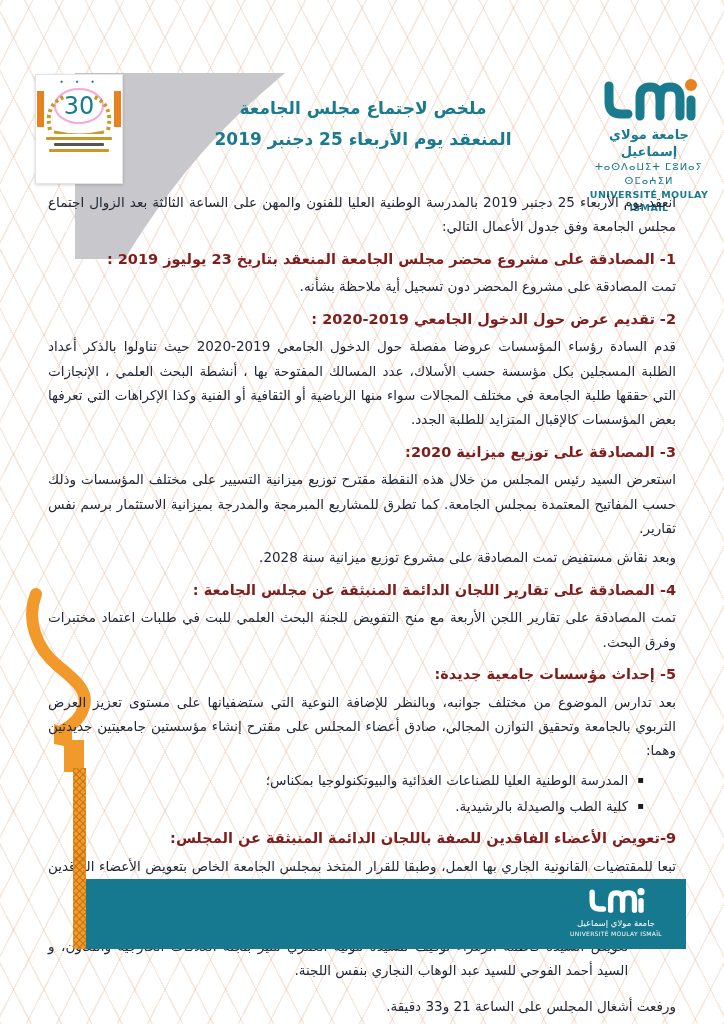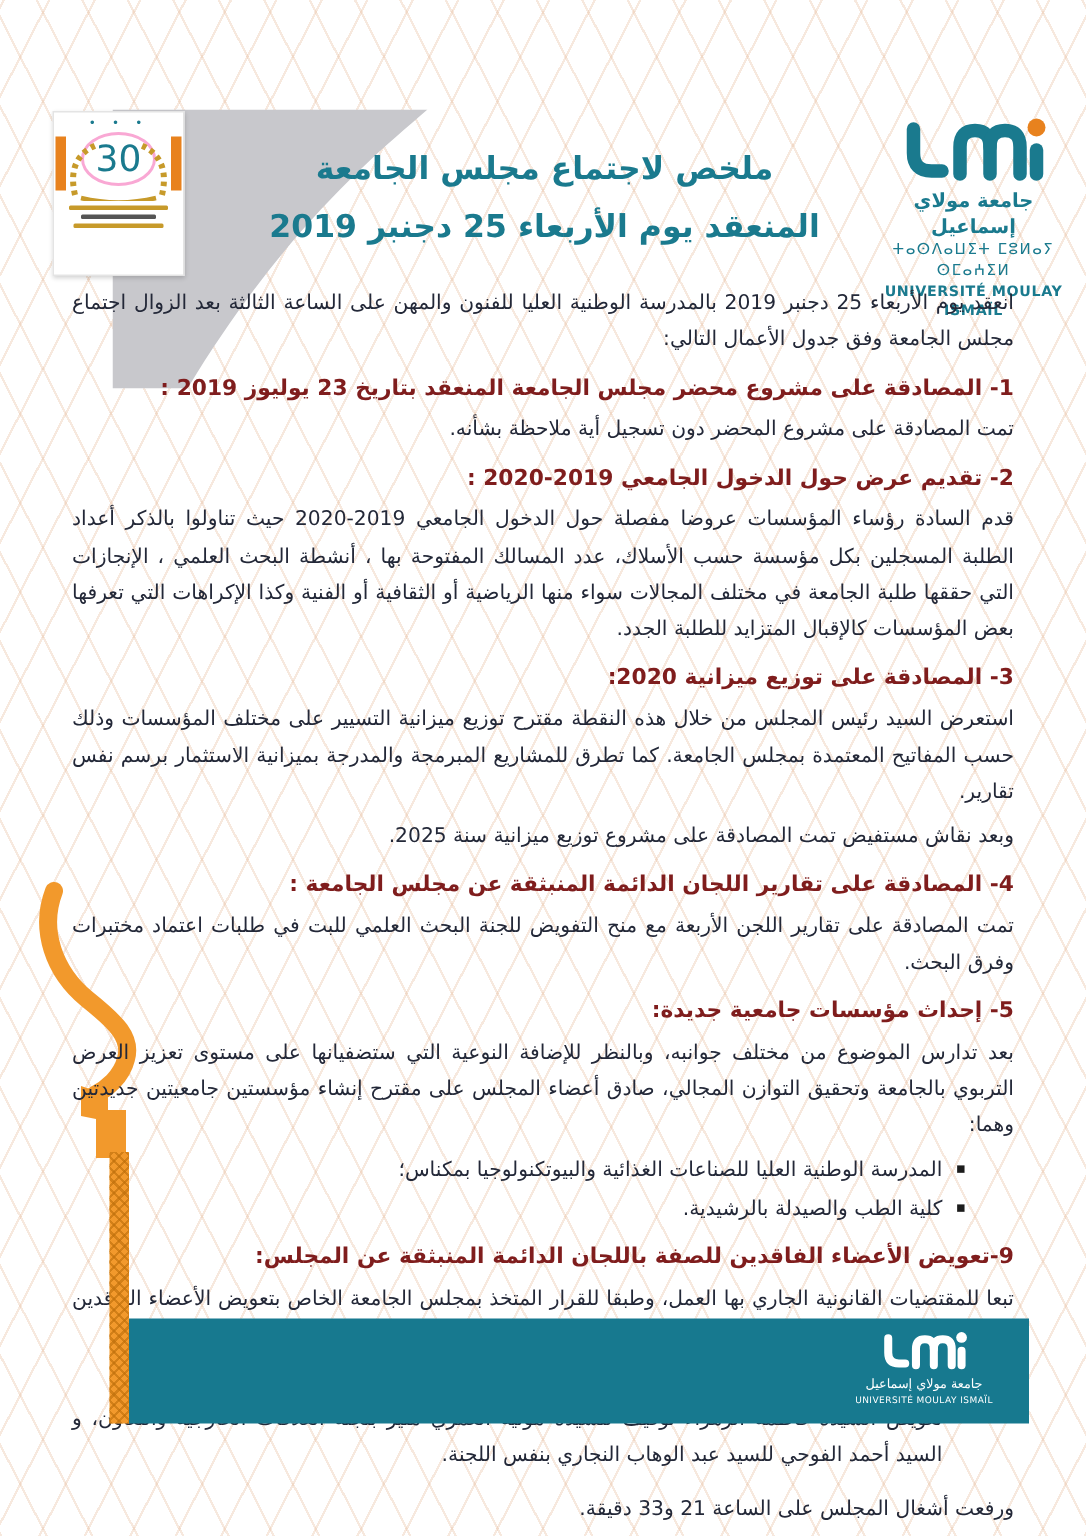--- a/index.html
+++ b/index.html
@@ -30,21 +30,21 @@
     margin-top:2px;color:#1A7A8E;font-size:24px;line-height:30px;
     border:2px solid #f9a8d4;border-radius:50%;padding:1px 8px;
   }
   .badge30 .laurel{margin-top:-34px;}
   .badge30 .cap{background:#b98c2c;height:3px;border-radius:1px;margin-top:3px;}
   .badge30 .cap.c1{width:66px;background:#c79a2a;}
   .badge30 .cap.c2{width:50px;background:#555;}
   .badge30 .cap.c3{width:60px;background:#c79a2a;}
   .page-title{
     left:158px;top:93px;width:410px;z-index:2;text-align:center;
-    color:#1A7A8E;font-weight:bold;font-size:21px;line-height:1.85;direction:rtl;
+    color:#1A7A8E;font-weight:bold;font-size:17px;line-height:1.85;direction:rtl;
   }
   .umi{right:10px;top:76px;width:130px;z-index:2;text-align:center;color:#1A7A8E;}
   .umi .ar{font-size:13px;font-weight:bold;line-height:17px;direction:rtl;}
   .umi .tif{font-size:10px;line-height:14px;letter-spacing:1px;}
   .umi .lat{font-size:9.5px;line-height:13px;letter-spacing:.4px;font-weight:bold;}
   
   .doc{
     left:48px;top:190px;width:628px;z-index:2;direction:rtl;
     color:#232838;font-size:13.5px;line-height:1.8;
     text-align:justify;
@@ -122,21 +122,21 @@
   </section>
 
   <section>
     <div class="heading">2- تقديم عرض حول الدخول الجامعي 2019-2020 :</div>
     <p>قدم السادة رؤساء المؤسسات عروضا مفصلة حول الدخول الجامعي 2019-2020 حيث تناولوا بالذكر أعداد الطلبة المسجلين بكل مؤسسة حسب الأسلاك، عدد المسالك المفتوحة بها ، أنشطة البحث العلمي ، الإنجازات التي حققها طلبة الجامعة في مختلف المجالات سواء منها الرياضية أو الثقافية أو الفنية وكذا الإكراهات التي تعرفها بعض المؤسسات كالإقبال المتزايد للطلبة الجدد.</p>
   </section>
 
   <section>
     <div class="heading">3- المصادقة على توزيع ميزانية 2020:</div>
     <p>استعرض السيد رئيس المجلس من خلال هذه النقطة مقترح توزيع ميزانية التسيير على مختلف المؤسسات وذلك حسب المفاتيح المعتمدة بمجلس الجامعة. كما تطرق للمشاريع المبرمجة والمدرجة بميزانية الاستثمار برسم نفس تقارير.</p>
-    <p>وبعد نقاش مستفيض تمت المصادقة على مشروع توزيع ميزانية سنة 2025.</p>
+    <p>وبعد نقاش مستفيض تمت المصادقة على مشروع توزيع ميزانية سنة 2028.</p>
   </section>
 
   <section>
     <div class="heading">4- المصادقة على تقارير اللجان الدائمة المنبثقة عن مجلس الجامعة :</div>
     <p>تمت المصادقة على تقارير اللجن الأربعة مع منح التفويض للجنة البحث العلمي للبت في طلبات اعتماد مختبرات وفرق البحث.</p>
   </section>
 
   <section>
     <div class="heading">5- إحداث مؤسسات جامعية جديدة:</div>
     <p>بعد تدارس الموضوع من مختلف جوانبه، وبالنظر للإضافة النوعية التي ستضفيانها على مستوى تعزيز العرض التربوي بالجامعة وتحقيق التوازن المجالي، صادق أعضاء المجلس على مقترح إنشاء مؤسستين جامعيتين جديدتين وهما:</p>

